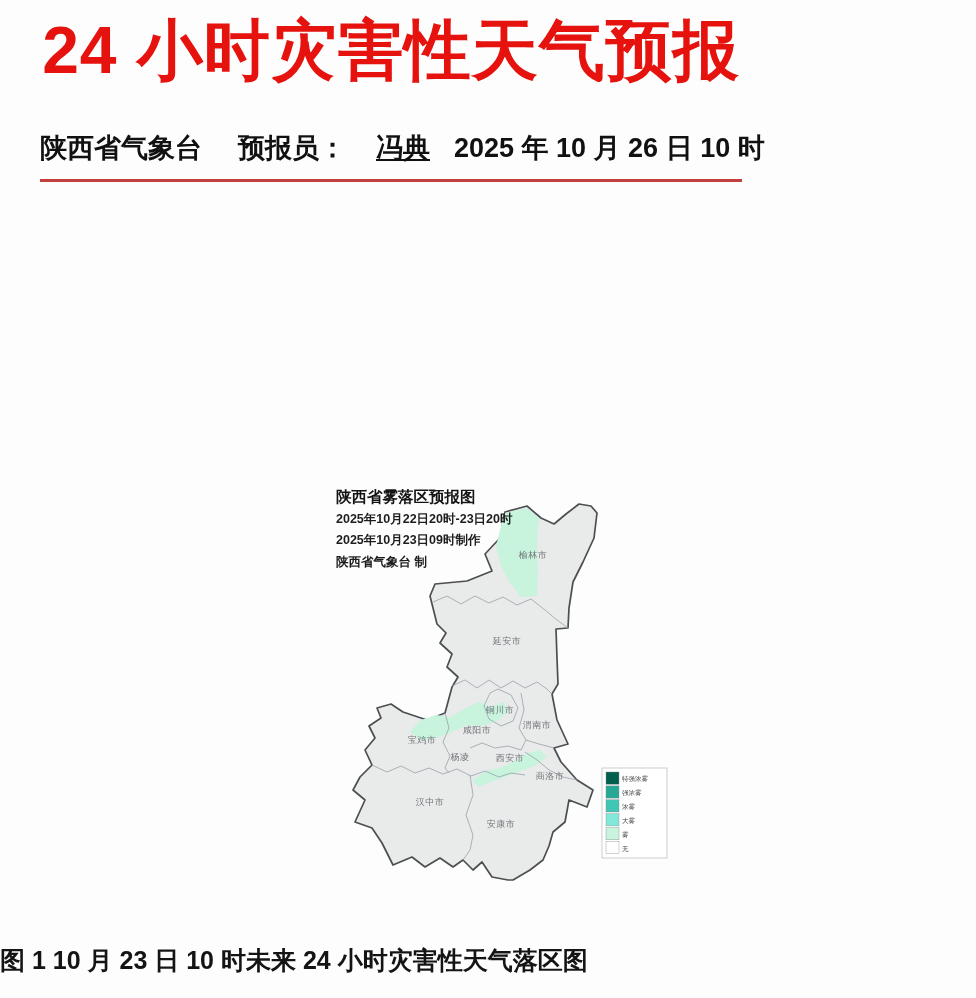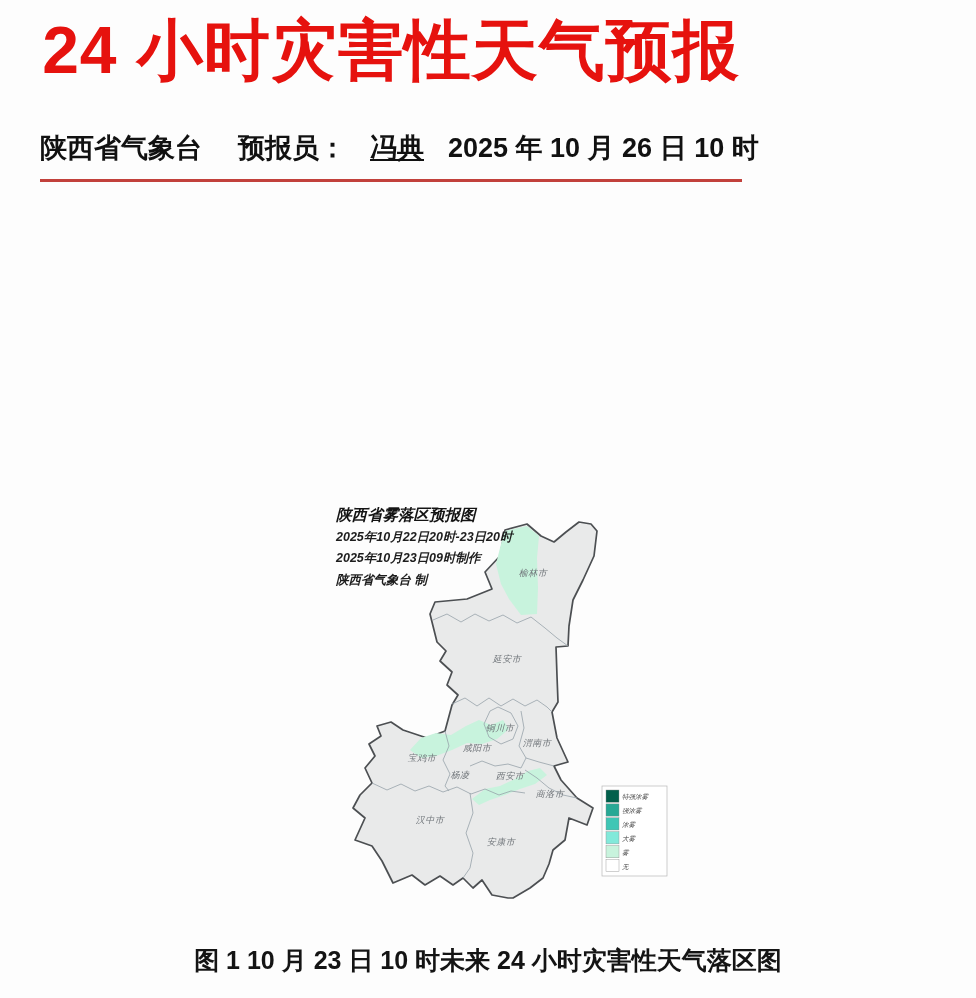--- a/index.html
+++ b/index.html
@@ -25,55 +25,54 @@
     margin:34px 40px 0 40px;
     padding-bottom:13px;
     border-bottom:3px solid #c2413c;
     display:flex;
     align-items:baseline;
     font-size:27px;
     font-weight:bold;
     white-space:nowrap;
   }
   .header-line .station{ margin-right:36px; }
-  .header-line .fc-label{ margin-right:24px; }
+  .header-line .fc-label{ margin-right:30px; }
   .header-line .fc-name{ margin-right:24px;text-decoration:underline; }
   .header-line .issue-group{ margin-right:0; }
   .header-line .datetime{ margin-left:auto; }
 
   .body-para{
     margin:26px 42px 0 42px;
     width:872px;
     font-size:29px;
     font-weight:bold;
     line-height:67px;
     text-align:justify;
     text-indent:2em;
     color:#151515;
   }
 
   .figure{
     position:absolute;
-    left:325px; top:498px;
-    width:345px; height:437px;font-style:italic;
+    left:325px; top:480px;
+    width:345px; height:437px;
   }
   .figure svg{ display:block; }
 
   .map-title{ font-size:15.5px; font-weight:bold; fill:#141414; }
   .map-sub{ font-size:12.5px; font-weight:700; fill:#1d1d1d; }
   .city-label{ font-size:9px; fill:#70757a; text-anchor:middle; letter-spacing:0.5px; }
   .legend-label{ font-size:6.5px; fill:#3d3d3d; }
   .district-line{ fill:none; stroke-width:0.8; }
   .fog-patch{ stroke:none; }
 
   .fig-caption{
     position:absolute;
     left:0; top:944px;
     width:976px;
-    text-align:center;
     font-size:25px;
     font-weight:bold;
     color:#141414;
   }
 </style>
 </head>
 <body>
 
 <div class="page">
 

